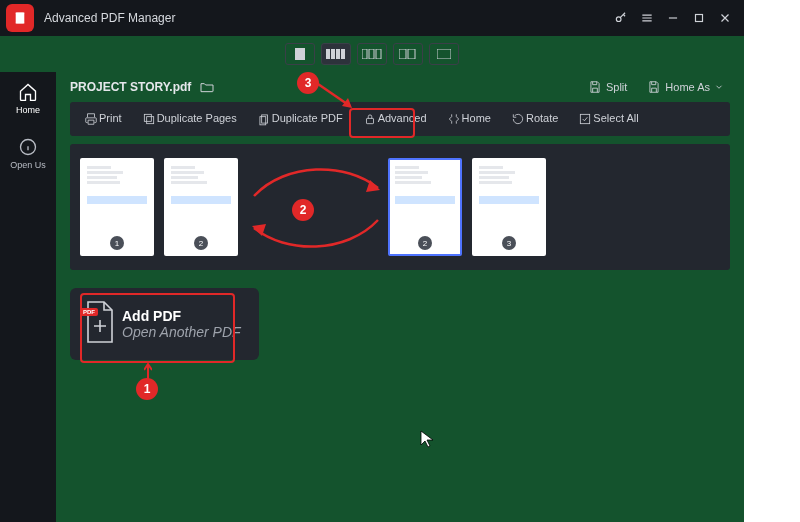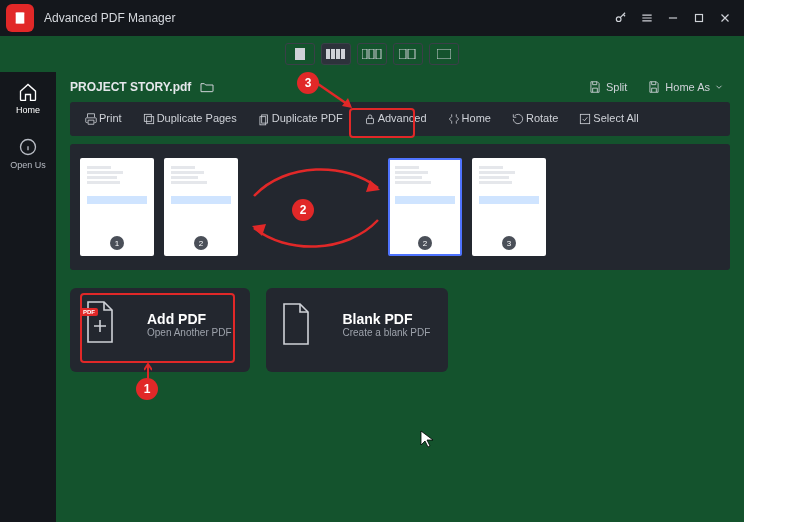--- a/index.html
+++ b/index.html
@@ -27,23 +27,23 @@
   .toolbar { height:34px; background:#23272f; display:flex; align-items:center; gap:4px; padding:0 6px; border-radius:3px; }
   .tb-btn { display:flex; align-items:flex-start; gap:1px; color:#cfd2d8; font-size:11px; padding:4px 8px; border-radius:3px; white-space:nowrap; }
   .tb-btn svg { width:14px; height:14px; }
   .thumb-strip { margin-top:8px; background:#23272f; height:126px; border-radius:3px; display:flex; align-items:center; gap:10px; padding:0 10px; position:relative; }
   .thumb { width:74px; height:98px; background:#fff; border-radius:2px; position:relative; display:flex; flex-direction:column; padding:6px 5px; border:2px solid transparent; }
   .thumb.selected { border:2px solid #4f74ff; }
   .thumb .bar { height:3px; background:#e5e7eb; margin-bottom:2px; }
   .thumb .bar.blue { background:#cfe4ff; height:8px; margin-top:10px; }
   .thumb .num { position:absolute; bottom:4px; left:50%; transform:translateX(-50%); width:14px; height:14px; border-radius:50%; background:#4a4f58; color:#fff; font-size:8px; display:flex; align-items:center; justify-content:center; }
   .cards { display:flex; gap:16px; margin-top:18px; }
-  .card { display:flex; align-items:center; gap:29px; padding:12px 18px 24px 12px; background:#23272f; border-radius:6px; cursor:pointer; }
+  .card { display:flex; align-items:center; gap:4px; padding:12px 18px 12px 12px; background:#23272f; border-radius:6px; cursor:pointer; }
   .card-title { color:#fff; font-size:14px; font-weight:600; }
-  .card-sub { color:#9ea3ac; font-size:10px; }
+  .card-sub { color:#9ea3ac; font-size:14px;font-style:italic; }
   .card svg { width:36px; height:44px; }
   .annot-circle { position:absolute; width:22px; height:22px; border-radius:50%; background:#e12828; color:#fff; display:flex; align-items:center; justify-content:center; font-size:12px; font-weight:700; z-index:50; }
   .annot-box { position:absolute; border:2px solid #e12828; border-radius:4px; z-index:40; pointer-events:none; }
   .annot-arrow { position:absolute; z-index:45; pointer-events:none; }
   .pdf-badge { position:absolute; left:-2px; top:8px; background:#e12828; color:#fff; font-size:6px; padding:1px 3px; border-radius:2px; font-weight:700; }
 </style>
 </head>
 <body>
 
 <div class="app">
@@ -256,30 +256,20 @@
                 <path d="M22 2v8h8" fill="none" stroke="#cfd2d8" stroke-width="1.6"></path>
                 <path d="M18 20v12M12 26h12" stroke="#cfd2d8" stroke-width="1.6"></path>
               </svg>
             <div class="pdf-badge">PDF</div>
           </div>
           <div>
             <div class="card-title">Add PDF</div>
             <div class="card-sub">Open Another PDF</div>
           </div>
         </div>
-        <div class="card">
-          <svg viewBox="0 0 36 44">
-              <path d="M6 2h16l8 8v32H6z" fill="none" stroke="#cfd2d8" stroke-width="1.6"></path>
-              <path d="M22 2v8h8" fill="none" stroke="#cfd2d8" stroke-width="1.6"></path>
-            </svg>
-          <div>
-            <div class="card-title">Blank PDF</div>
-            <div class="card-sub">Create a blank PDF</div>
-          </div>
-        </div>
       </div>
 
     </div>
   </div>
 </div>
 
 <div class="annot-box" style="left:80px; top:293px; width:155px; height:70px;"></div>
 <div class="annot-circle" style="left:136px; top:378px;">1</div>
 <svg class="annot-arrow" style="left:144px; top:362px;" width="8" height="18" viewBox="0 0 8 18">
     <path d="M4 18 V4 M0 8 L4 2 L8 8" fill="none" stroke="#e12828" stroke-width="2"></path>

